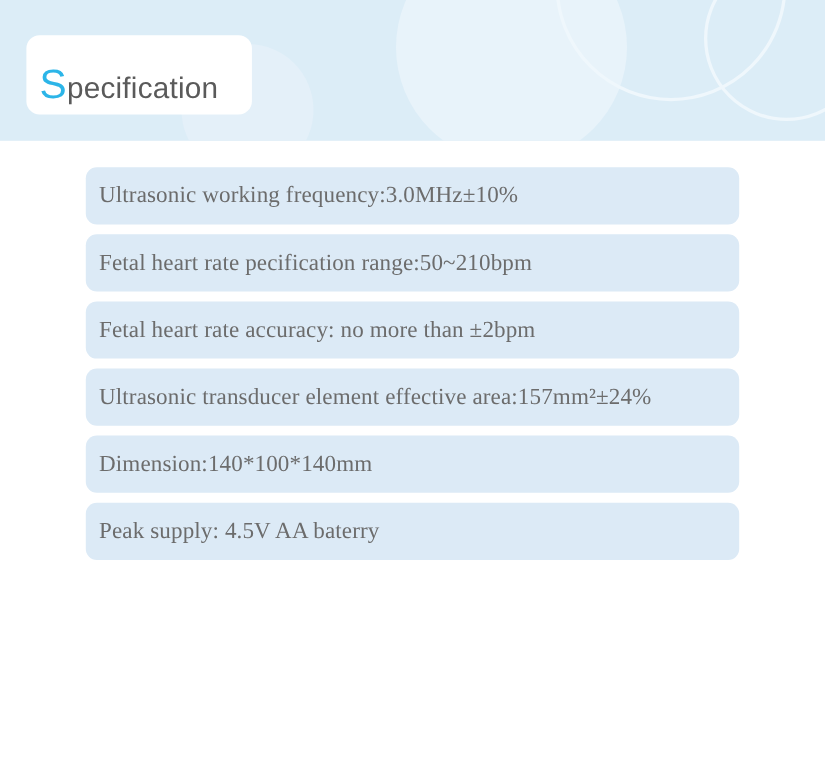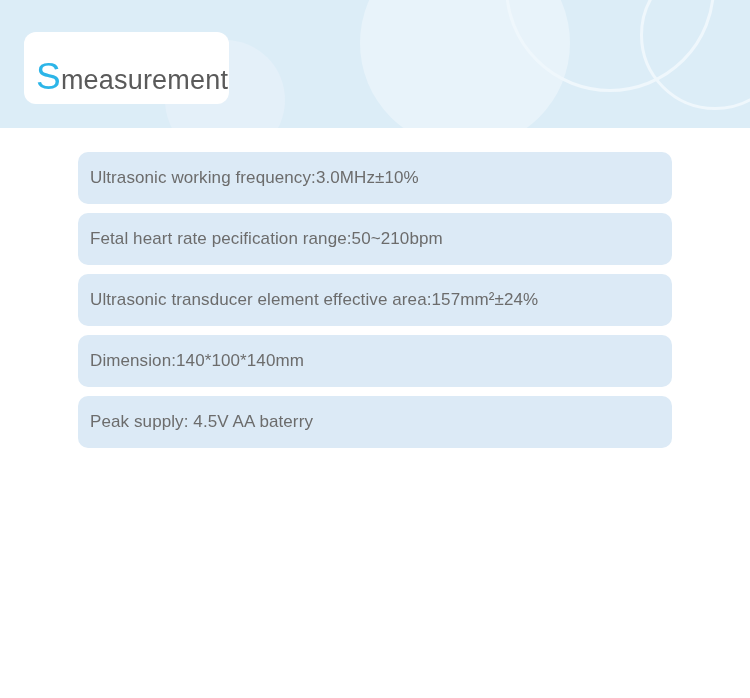--- a/index.html
+++ b/index.html
@@ -103,44 +103,46 @@
   .spec-list {
     position: absolute;
     left: 78px;
     top: 152px;
     width: 594px;
   }
   .spec-item {
     background: #dceaf6;
     border-radius: 10px;
     color: #6c6c6c;
-    font-size: 17px;
+    font-size: 21px;
     line-height: 29px;
     padding: 11px 14px 12px 12px;
     margin-bottom: 9px;
     box-sizing: border-box;
     letter-spacing: 0.1px;
+    font-family: Liberation Serif, serif;
   }
 </style>
 </head>
 <body>
 
 <div class="page">
 
   <div class="top-band">
     <div class="band-circle-1"></div>
     <div class="band-circle-2"></div>
     <div class="band-circle-3"></div>
     <div class="band-circle-4"></div>
   </div>
 
   <div class="title-tab"></div>
-  <div class="title-text"><span class="cap">S</span><span>measurement</span></div>
+  <div class="title-text"><span class="cap">S</span><span>pecification</span></div>
 
   <div class="spec-list">
     <div class="spec-item">Ultrasonic working frequency:3.0MHz±10%</div>
     <div class="spec-item">Fetal heart rate pecification range:50~210bpm</div>
+    <div class="spec-item">Fetal heart rate accuracy: no more than ±2bpm</div>
     <div class="spec-item">Ultrasonic transducer element effective area:157mm²±24%</div>
     <div class="spec-item">Dimension:140*100*140mm</div>
     <div class="spec-item">Peak supply: 4.5V AA baterry</div>
   </div>
 
 </div>
 
 </body></html>

